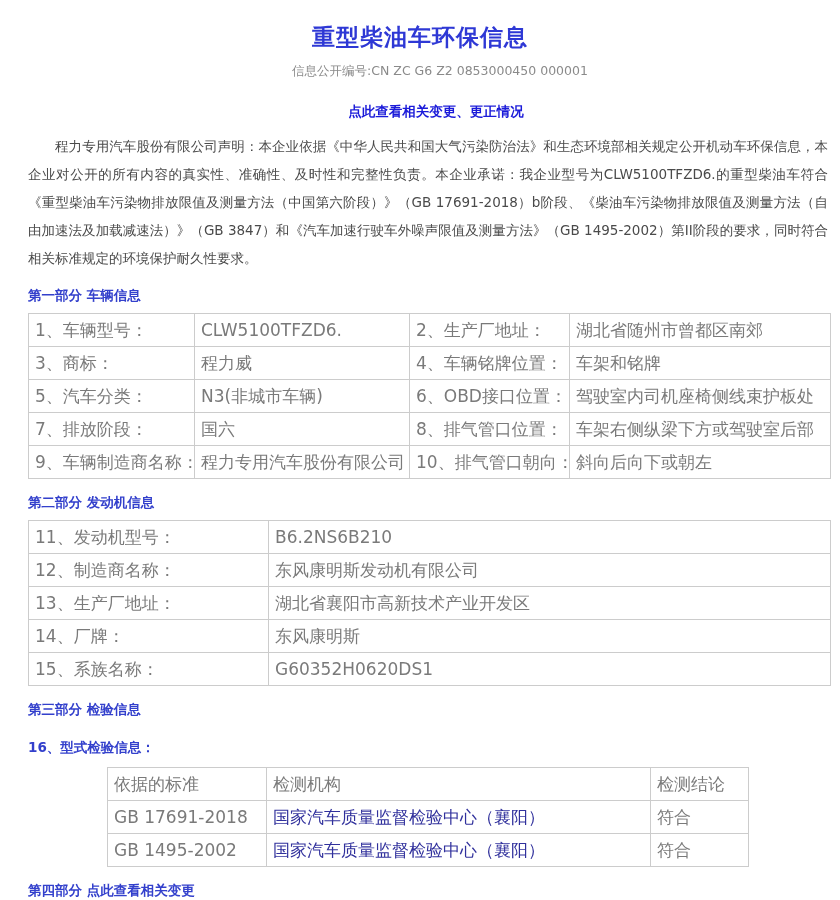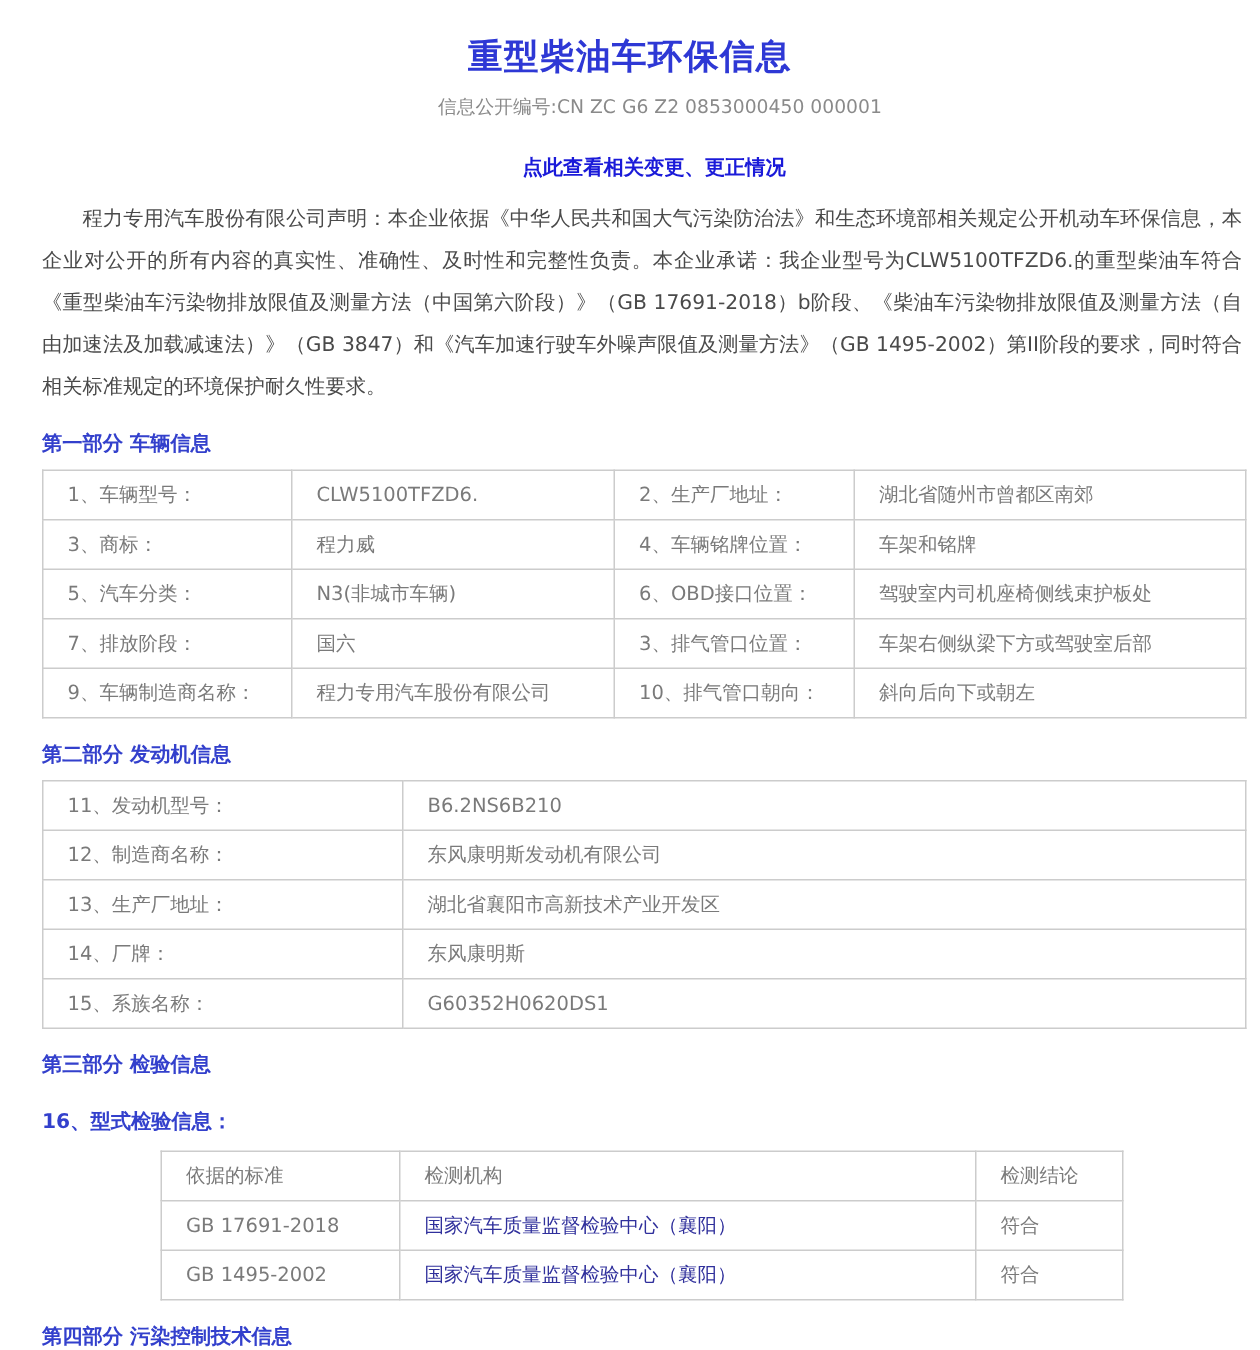--- a/index.html
+++ b/index.html
@@ -68,22 +68,22 @@
   }
   table.inspect {
     border-collapse: collapse;
     table-layout: fixed;
     margin: 10px 0 0 107px;
     width: 641px;
   }
   table.info td, table.inspect td {
     border: 1px solid #cccccc;
     height: 32px;
-    padding: 0 16px;
-    font-size: 13px;
+    padding: 0 6px;
+    font-size: 17px;
     color: #7a7a7a;
     vertical-align: middle;
     overflow: hidden;
     white-space: nowrap;
   }
   table.inspect a.org-link {
     color: #30309c;
     font-weight: normal;
     text-decoration: none;
     cursor: pointer;
@@ -126,21 +126,21 @@
     </tr>
     <tr>
       <td>5、汽车分类：</td>
       <td>N3(非城市车辆)</td>
       <td>6、OBD接口位置：</td>
       <td>驾驶室内司机座椅侧线束护板处</td>
     </tr>
     <tr>
       <td>7、排放阶段：</td>
       <td>国六</td>
-      <td>3、排气管口位置：</td>
+      <td>8、排气管口位置：</td>
       <td>车架右侧纵梁下方或驾驶室后部</td>
     </tr>
     <tr>
       <td>9、车辆制造商名称：</td>
       <td>程力专用汽车股份有限公司</td>
       <td>10、排气管口朝向：</td>
       <td>斜向后向下或朝左</td>
     </tr>
   </tbody>
 </table>
@@ -201,13 +201,13 @@
     <tr>
       <td>GB 1495-2002</td>
       <td>
         <a class="org-link">国家汽车质量监督检验中心（襄阳）</a>
       </td>
       <td>符合</td>
     </tr>
   </tbody>
 </table>
 
-<div class="sec-heading">第四部分 污染控制技术信息</div>
+<div class="sec-heading">第四部分 点此查看相关变更</div>
 
 </body></html>

